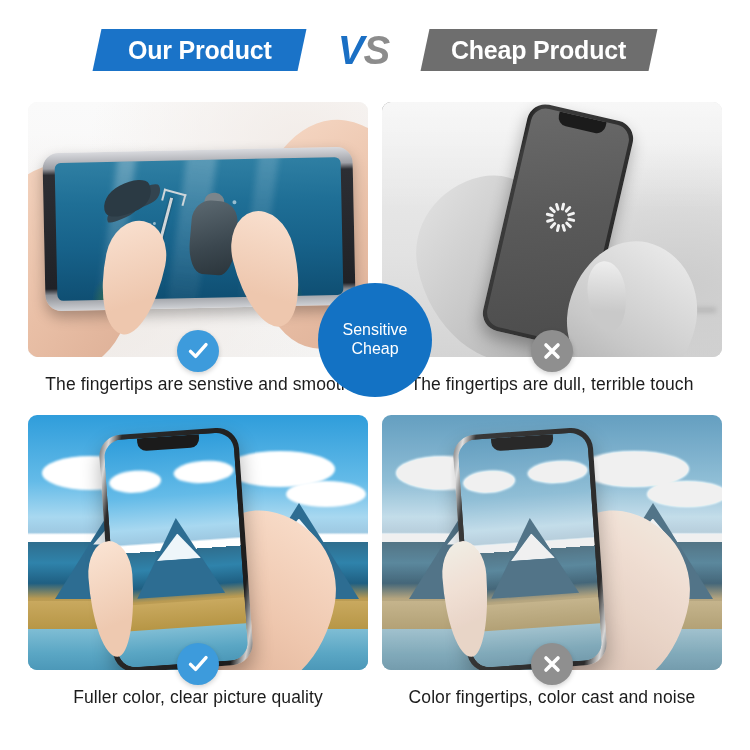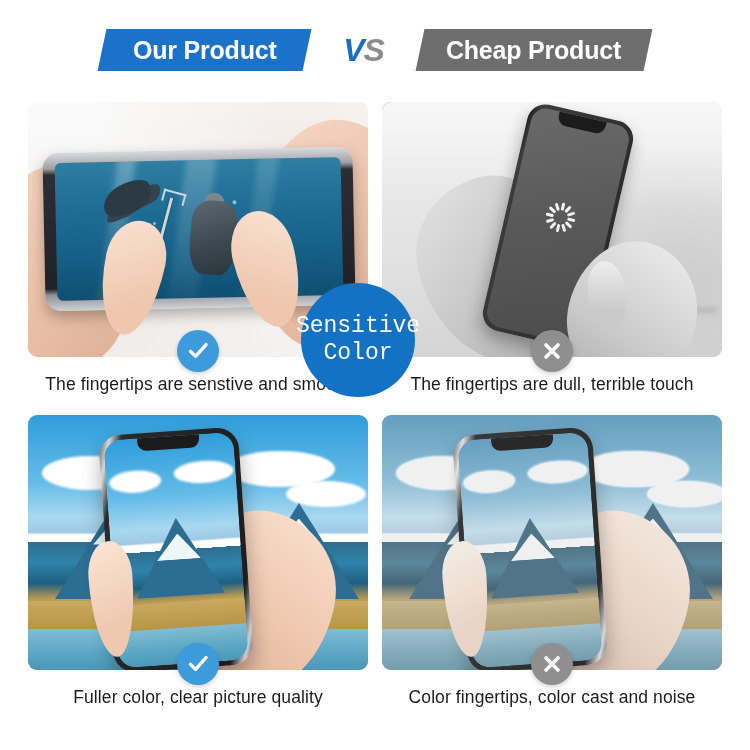--- a/index.html
+++ b/index.html
@@ -46,21 +46,21 @@
     background: #1a73c8;
     width: 205px;
     margin-right: 36px;
   }
   .banner-cheap {
     background: #6e6e6e;
     width: 228px;
     margin-left: 36px;
   }
   .vs {
-    font-size: 32px;
+    font-size: 40px;
     font-weight: bold;
     font-style: italic;
     letter-spacing: -1px;
     line-height: 1;
   }
   .vs .v { color: #1a6fc4; }
   .vs .s { color: #8c8c8c; }
 
   
   .grid {
@@ -424,24 +424,23 @@
     color: #ffffff;
     display: flex;
     flex-direction: column;
     align-items: center;
     justify-content: center;
     text-align: center;
     z-index: 20;
     line-height: 1.18;
   }
   .badge-touch {
-    left: 301px; top: 183px;
+    left: 318px; top: 183px;
     width: 114px; height: 114px;
-    font-size: 23px;
-    font-family: Liberation Mono, monospace;
+    font-size: 16px;
   }
   .badge-res {
     left: 316px; top: 489px;
     width: 118px; height: 118px;
     font-size: 19px;
   }
 </style>
 </head>
 <body>
 
@@ -595,16 +594,16 @@
     <div class="result-icon bad">
       <svg width="24" height="24" viewBox="0 0 24 24" aria-hidden="true">
         <path d="M6 6 L18 18 M18 6 L6 18" fill="none" stroke="#ffffff" stroke-width="3.6" stroke-linecap="round"></path>
       </svg>
     </div>
     <div class="caption">Color fingertips, color cast and noise</div>
   </div>
 
   <div class="badge badge-touch">
     <span>Sensitive</span>
-    <span>Color</span>
+    <span>Cheap</span>
   </div>
 
 </div>
 
 </body></html>

